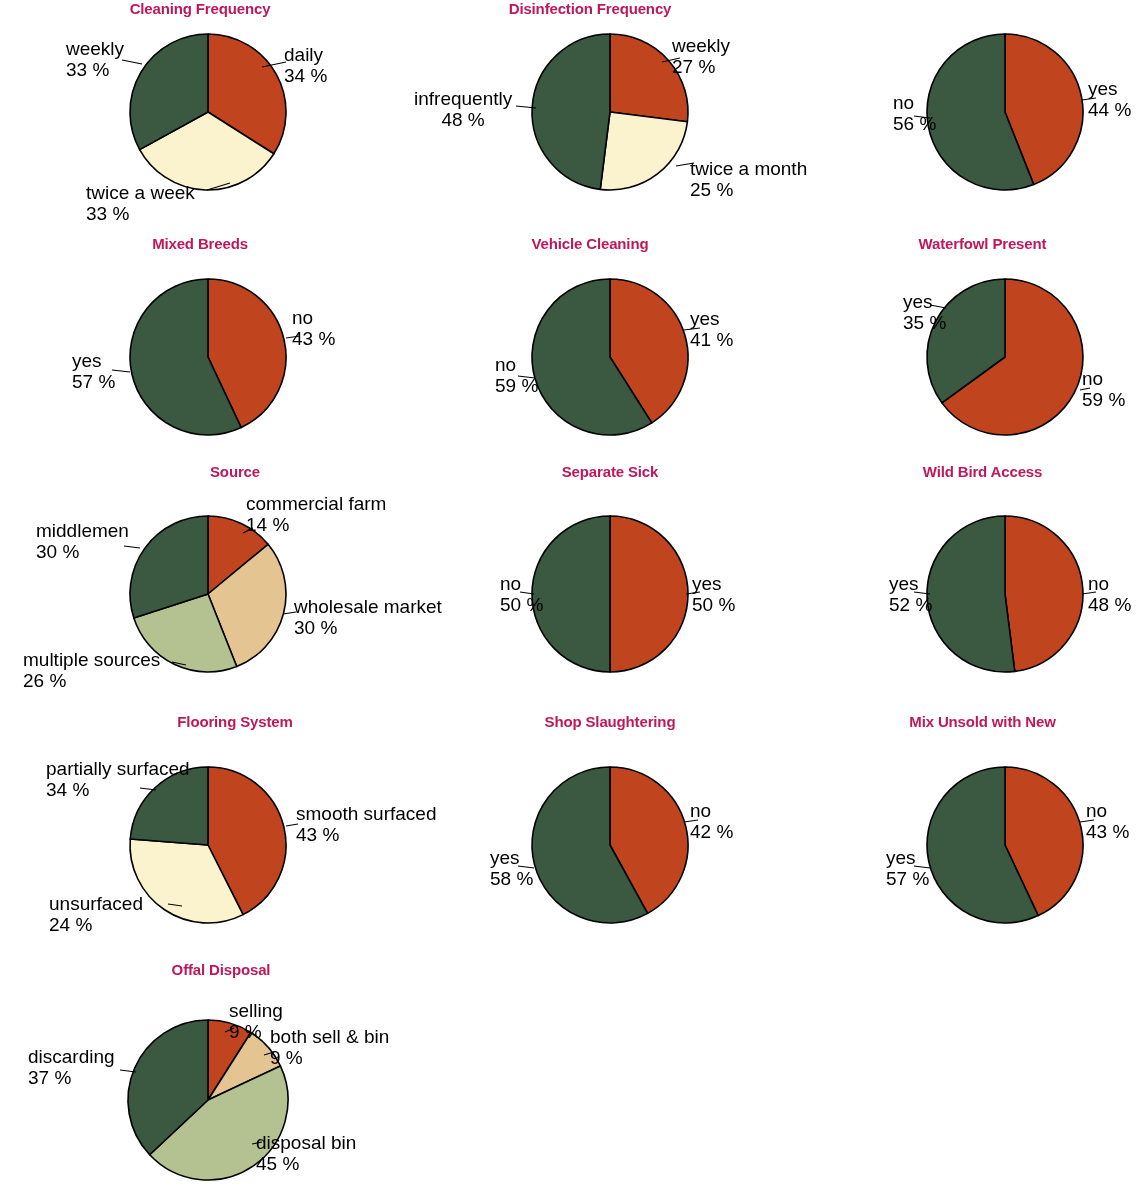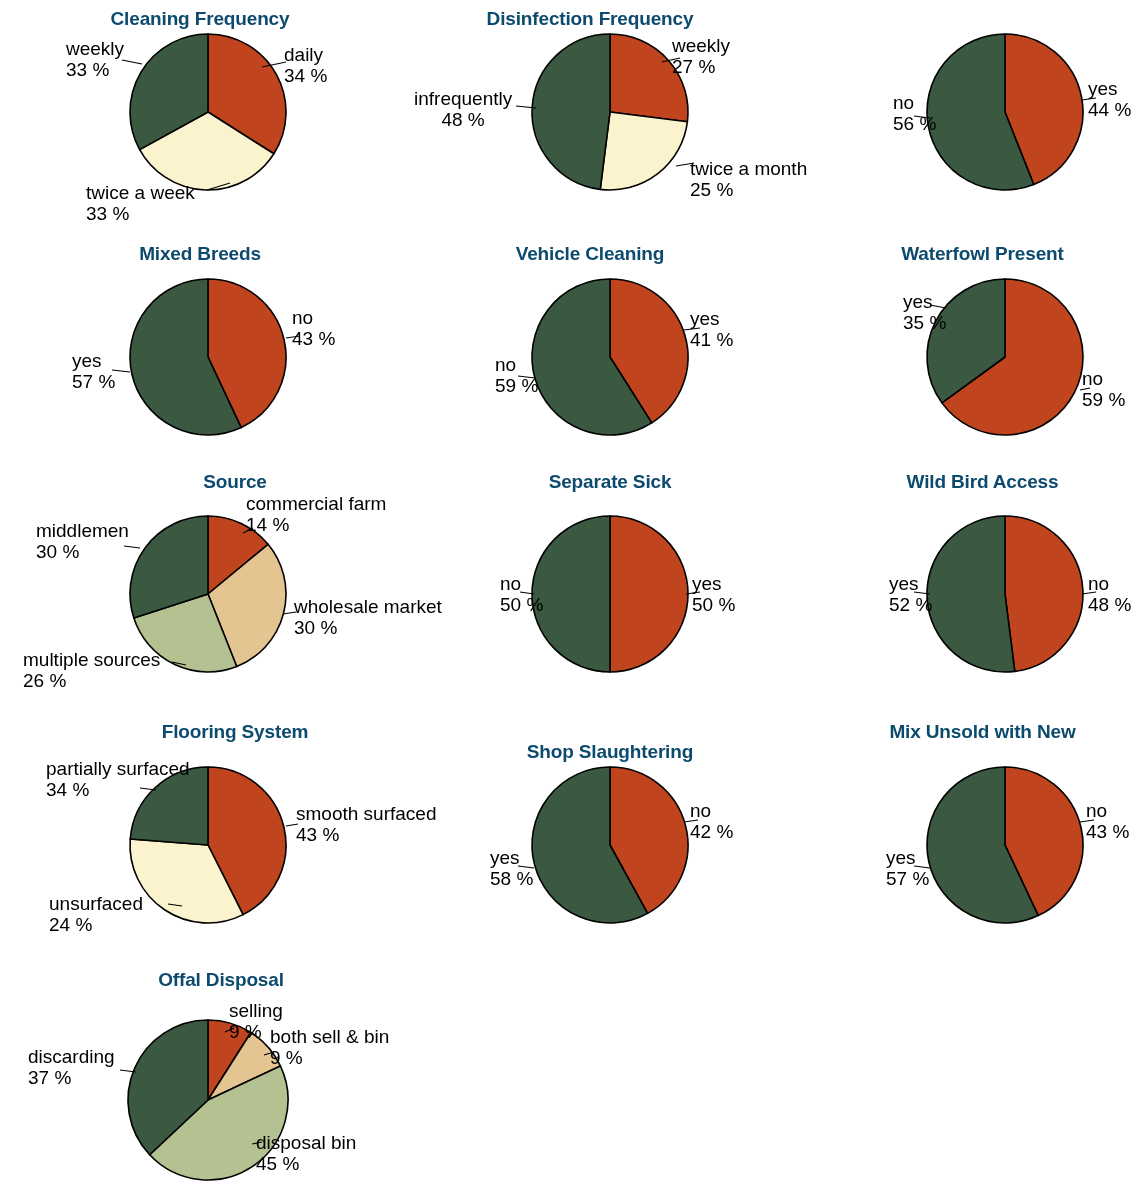--- a/index.html
+++ b/index.html
@@ -18,29 +18,29 @@
   #grid {
     position: relative;
     width: 1145px;
     height: 1200px;
   }
   .panel {
     position: absolute;
   }
   .panel-title {
     position: absolute;
-    top: 8px;
+    top: 0;
     left: 0;
     width: 100%;
     text-align: center;
-    font-size: 19px;
+    font-size: 15px;
     font-weight: bold;
     letter-spacing: -0.15px;
     font-family: "Liberation Sans", sans-serif;
-    color: #0c4a6e;
+    color: #be185d;
     white-space: nowrap;
   }
   svg.pie {
     display: block;
     overflow: visible;
   }
   svg.pie path.slice {
     stroke: #000000;
     stroke-width: 1.6;
     stroke-linejoin: round;
@@ -255,21 +255,21 @@
       <span class="lbl-val">43 %</span>
     </div>
     <div class="slice-label align-left" style="left: 46px; top: 758px;">
       <span class="lbl-name">partially surfaced</span>
       <span class="lbl-val">34 %</span>
     </div>
     <div class="slice-label align-left" style="left: 5px; top: 893px; margin-left: 44px;">
       <span class="lbl-name">unsurfaced</span>
       <span class="lbl-val">24 %</span>
     </div>
-    <div class="panel" style="left: 430px; top: 713px; width: 360px; height: 248px; margin-top: 20px;">
+    <div class="panel" style="left: 430px; top: 713px; width: 360px; height: 248px;">
       <div class="panel-title">Shop Slaughtering</div>
     </div>
     <svg class="pie" width="1145" height="1200" style="position: absolute; left: 0px; top: 0px; pointer-events: none;">
       <path class="slice" d="M 610.00 845.00 L 610.00 767.00 A 78 78 0 0 1 647.58 913.35 Z" fill="#C0451F"></path>
       <path class="slice" d="M 610.00 845.00 L 647.58 913.35 A 78 78 0 1 1 610.00 767.00 Z" fill="#3B5840"></path>
       <line class="leader" x1="684" y1="822" x2="698" y2="820"></line>
       <line class="leader" x1="534" y1="868" x2="518" y2="866"></line>
     </svg>
     <div class="slice-label align-left" style="left: 690px; top: 800px;">
       <span class="lbl-name">no</span>

